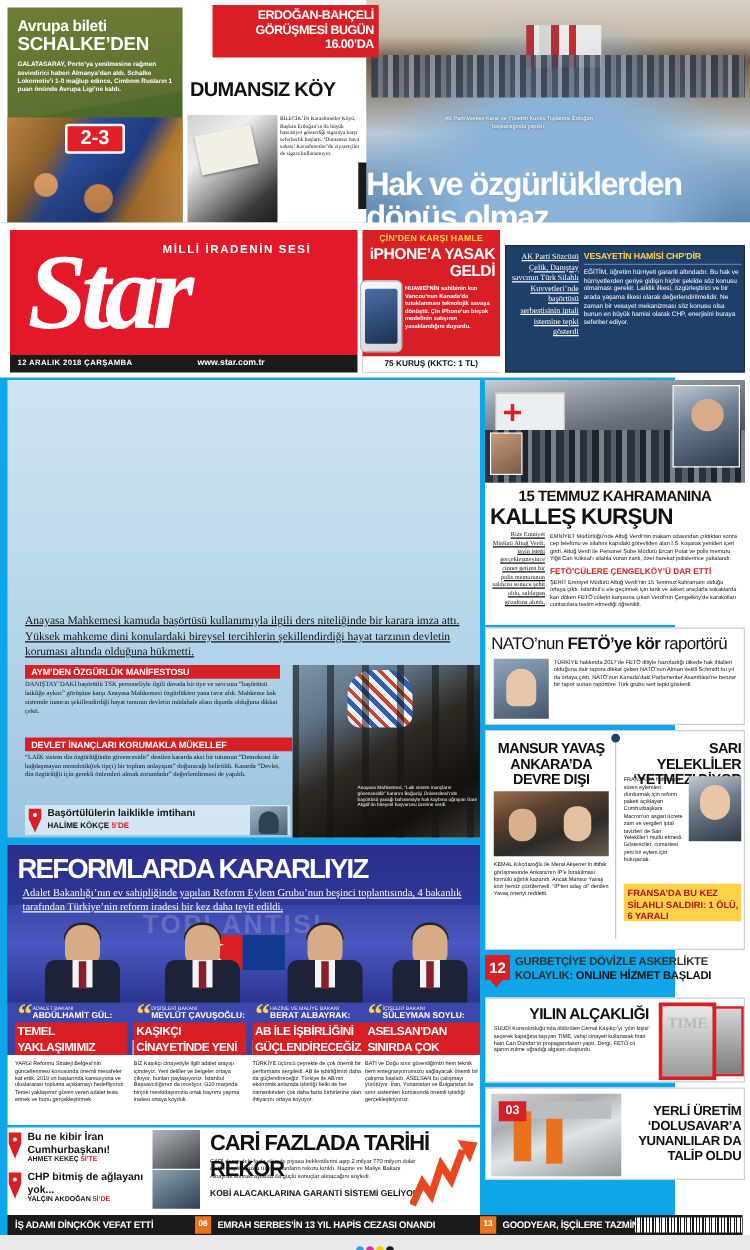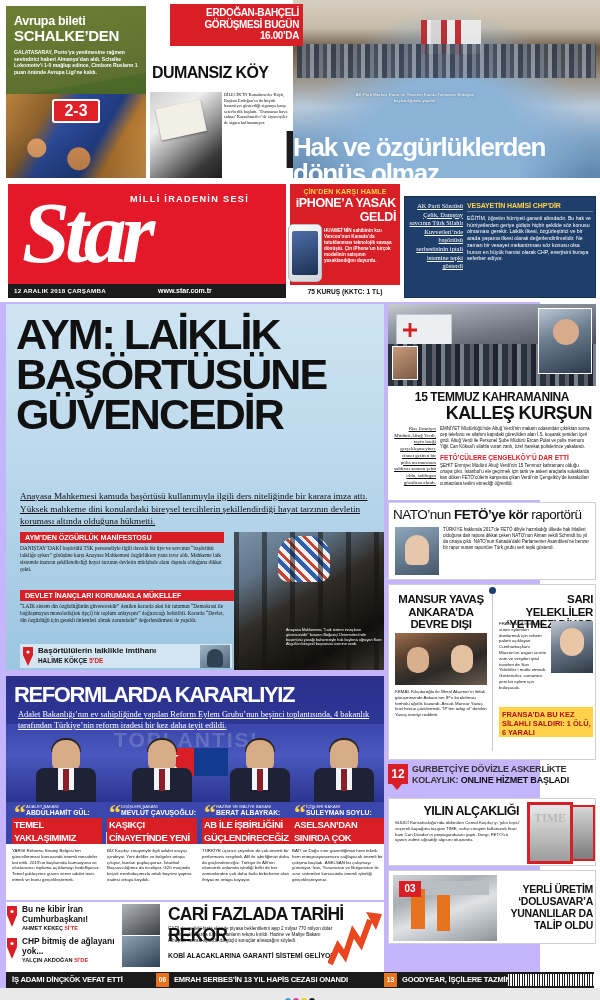--- a/index.html
+++ b/index.html
@@ -3,21 +3,21 @@
 <meta charset="utf-8">
 <style>
   * { box-sizing: border-box; margin:0; padding:0; }
   html,body { background:#e9e9e9; }
   body {
     width:600px; height:1000px;
     font-family:"Liberation Sans", sans-serif;
     position:relative; overflow:hidden;
     background:#ffffff;
   }
-  .page { position:relative; width:540px; height:1000px; background:#c4b5fd; }
+  .page { position:relative; width:540px; height:1000px; background:#0ea5e9; }
 
   
   #top-strip { position:absolute; left:0; top:0; width:600px; height:178px; background:#fff; }
 
   #schalke-box { position:absolute; left:6px; top:6px; width:140px; height:172px;
      background:linear-gradient(170deg,#6d7f33 0%,#5d7030 46%,#4d6a2a 47%,#3c5420 100%); }
   #schalke-photo { position:absolute; left:0; top:88px; width:140px; height:90px;
      background:
       radial-gradient(circle at 22% 60%, #e8a26a 0 9px, transparent 10px),
       radial-gradient(circle at 52% 72%, #d98f56 0 11px, transparent 12px),
@@ -153,21 +153,21 @@
   #kalles-inset1 { position:absolute; left:4px; top:42px; width:26px; height:34px;
      background:linear-gradient(150deg,#c89a7c,#7b5b46); border:1px solid #fff; }
   #kalles-inset2 { position:absolute; left:150px; top:4px; width:54px; height:66px;
      background:linear-gradient(160deg,#b9c6d4 0%,#6f7f92 40%,#2b3a4c 100%); border:1px solid #fff;}
   #kalles-inset2:after{content:"";position:absolute;left:14px;top:10px;width:26px;height:26px;
      background:#d8ab8b;border-radius:13px;}
   #kalles-credit { position:absolute; left:200px; top:8px; width:56px; color:#fff;
      font-size:3.4px; transform:rotate(90deg); transform-origin:left top; }
   #kalles-kicker { position:absolute; left:4px; top:86px; width:200px; text-align:center;
      color:#111; font-weight:bold; font-size:12px; letter-spacing:-.4px; }
-  #kalles-title { position:absolute; left:4px; top:99px; width:200px; text-align:right;
+  #kalles-title { position:absolute; left:4px; top:99px; width:200px; text-align:left;
      color:#111; font-weight:bold; font-size:18px; letter-spacing:-.6px; }
   #kalles-left { position:absolute; left:4px; top:122px; width:44px; color:#111;
      font-family:"Liberation Serif", serif; font-size:5px; line-height:6.7px;
      text-align:right; text-decoration:underline; }
   #kalles-body { position:absolute; left:52px; top:122px; width:152px; color:#111;
      font-size:4.5px; line-height:5.9px; }
   #kalles-sub { position:absolute; left:52px; top:150px; width:152px; color:#d81f26;
      font-weight:bold; font-size:6.6px; }
   #kalles-body2 { position:absolute; left:52px; top:159px; width:152px; color:#111;
      font-size:4.5px; line-height:5.9px; }
@@ -367,25 +367,20 @@
     </div>
 
     <div id="vesayet-box">
       <div id="vesayet-left">AK Parti Sözcüsü Çelik, Danıştay savcının Türk Silahlı Kuvvetleri’nde başörtüsü serbestisinin iptali istemine tepki gösterdi</div>
       <div id="vesayet-head">VESAYETİN HAMİSİ CHP’DİR</div>
       <div id="vesayet-body">EĞİTİM, öğretim hürriyeti garanti altındadır. Bu hak ve hürriyetlerden geriye gidişin hiçbir şekilde söz konusu olmaması gerekir. Laiklik ilkesi, özgürleştirici ve bir arada yaşama ilkesi olarak değerlendirilmelidir. Ne zaman bir vesayet mekanizması söz konusu olsa bunun en büyük hamisi olarak CHP, enerjisini buraya seferber ediyor.</div>
     </div>
   </div>
 
   <div id="lead">
-    <div id="lead-title">
-      <span>AYM: LAİKLİK</span>
-      <span>BAŞÖRTÜSÜNE</span>
-      <span>GÜVENCEDİR</span>
-    </div>
     <div id="lead-sub">Anayasa Mahkemesi kamuda başörtüsü kullanımıyla ilgili ders niteliğinde bir karara imza attı. Yüksek mahkeme dini konulardaki bireysel tercihlerin şekillendirdiği hayat tarzının devletin koruması altında olduğuna hükmetti.</div>
 
     <div class="lead-kicker" id="lead-k1">AYM’DEN ÖZGÜRLÜK MANİFESTOSU</div>
     <div id="lead-p1">DANIŞTAY’DAKİ başörtülü TSK personeliyle ilgili davada bir üye ve savcının “başörtüsü laikliğe aykırı” görüşüne karşı Anayasa Mahkemesi özgürlükten yana tavır aldı. Mahkeme laik sistemde inancın şekillendirdiği hayat tarzının devletin müdahale alanı dışında olduğuna dikkat çekti.</div>
     <div class="lead-kicker" id="lead-k2">DEVLET İNANÇLARI KORUMAKLA MÜKELLEF</div>
     <div id="lead-p2">“LAİK sistem din özgürlüğünün güvencesidir” denilen kararda aksi bir tutumun “Demokrasi ile bağdaşmayan monolotik(tek tipçi) bir toplum anlayışını” doğuracağı belirtildi. Kararda “Devlet, din özgürlüğü için gerekli önlemleri almak zorundadır” değerlendirmesi de yapıldı.</div>
 
     <div id="lead-photo">
       <div class="scarf"></div>
       <div class="bars"></div>

